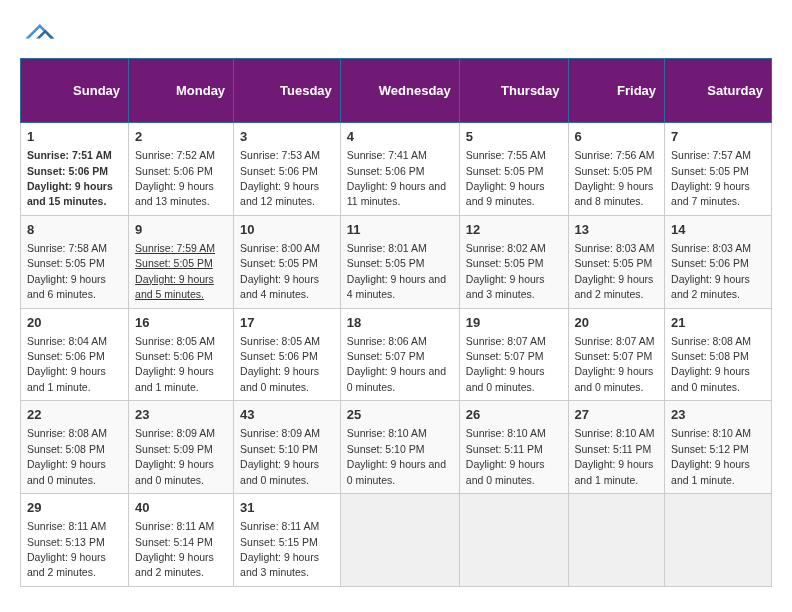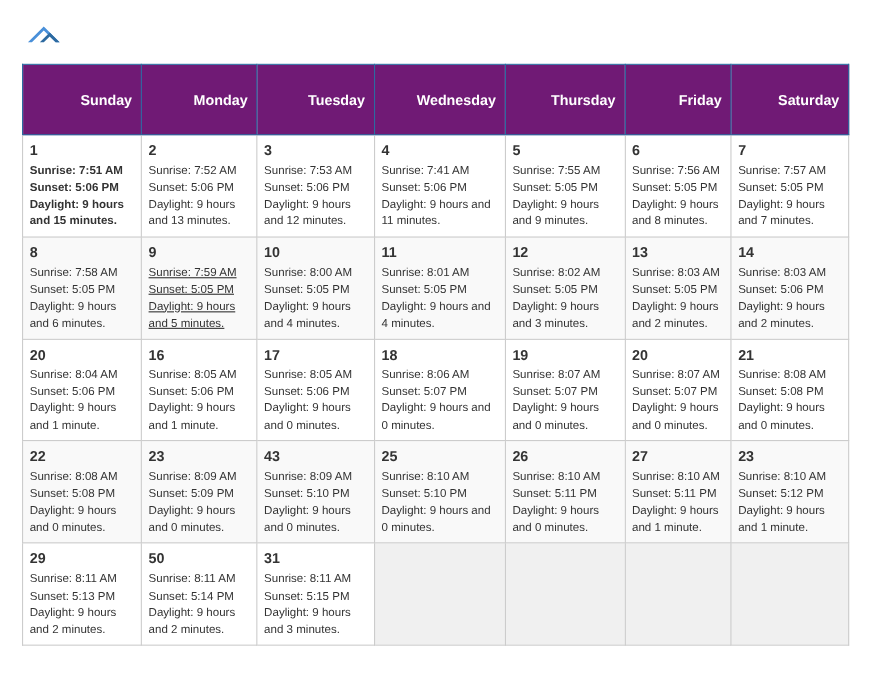--- a/index.html
+++ b/index.html
@@ -208,21 +208,21 @@
 Sunset: 5:11 PM
 Daylight: 9 hours and 1 minute.</span></td>
         <td><span class="day-num">23</span><span class="day-info" style="white-space: pre-line;">Sunrise: 8:10 AM
 Sunset: 5:12 PM
 Daylight: 9 hours and 1 minute.</span></td>
       </tr>
       <tr>
         <td><span class="day-num">29</span><span class="day-info" style="white-space: pre-line;">Sunrise: 8:11 AM
 Sunset: 5:13 PM
 Daylight: 9 hours and 2 minutes.</span></td>
-        <td><span class="day-num">50</span><span class="day-info" style="white-space: pre-line;">Sunrise: 8:11 AM
+        <td><span class="day-num">40</span><span class="day-info" style="white-space: pre-line;">Sunrise: 8:11 AM
 Sunset: 5:14 PM
 Daylight: 9 hours and 2 minutes.</span></td>
         <td><span class="day-num">31</span><span class="day-info" style="white-space: pre-line;">Sunrise: 8:11 AM
 Sunset: 5:15 PM
 Daylight: 9 hours and 3 minutes.</span></td>
         <td class="empty"></td>
         <td class="empty"></td>
         <td class="empty"></td>
         <td class="empty"></td>
       </tr>

